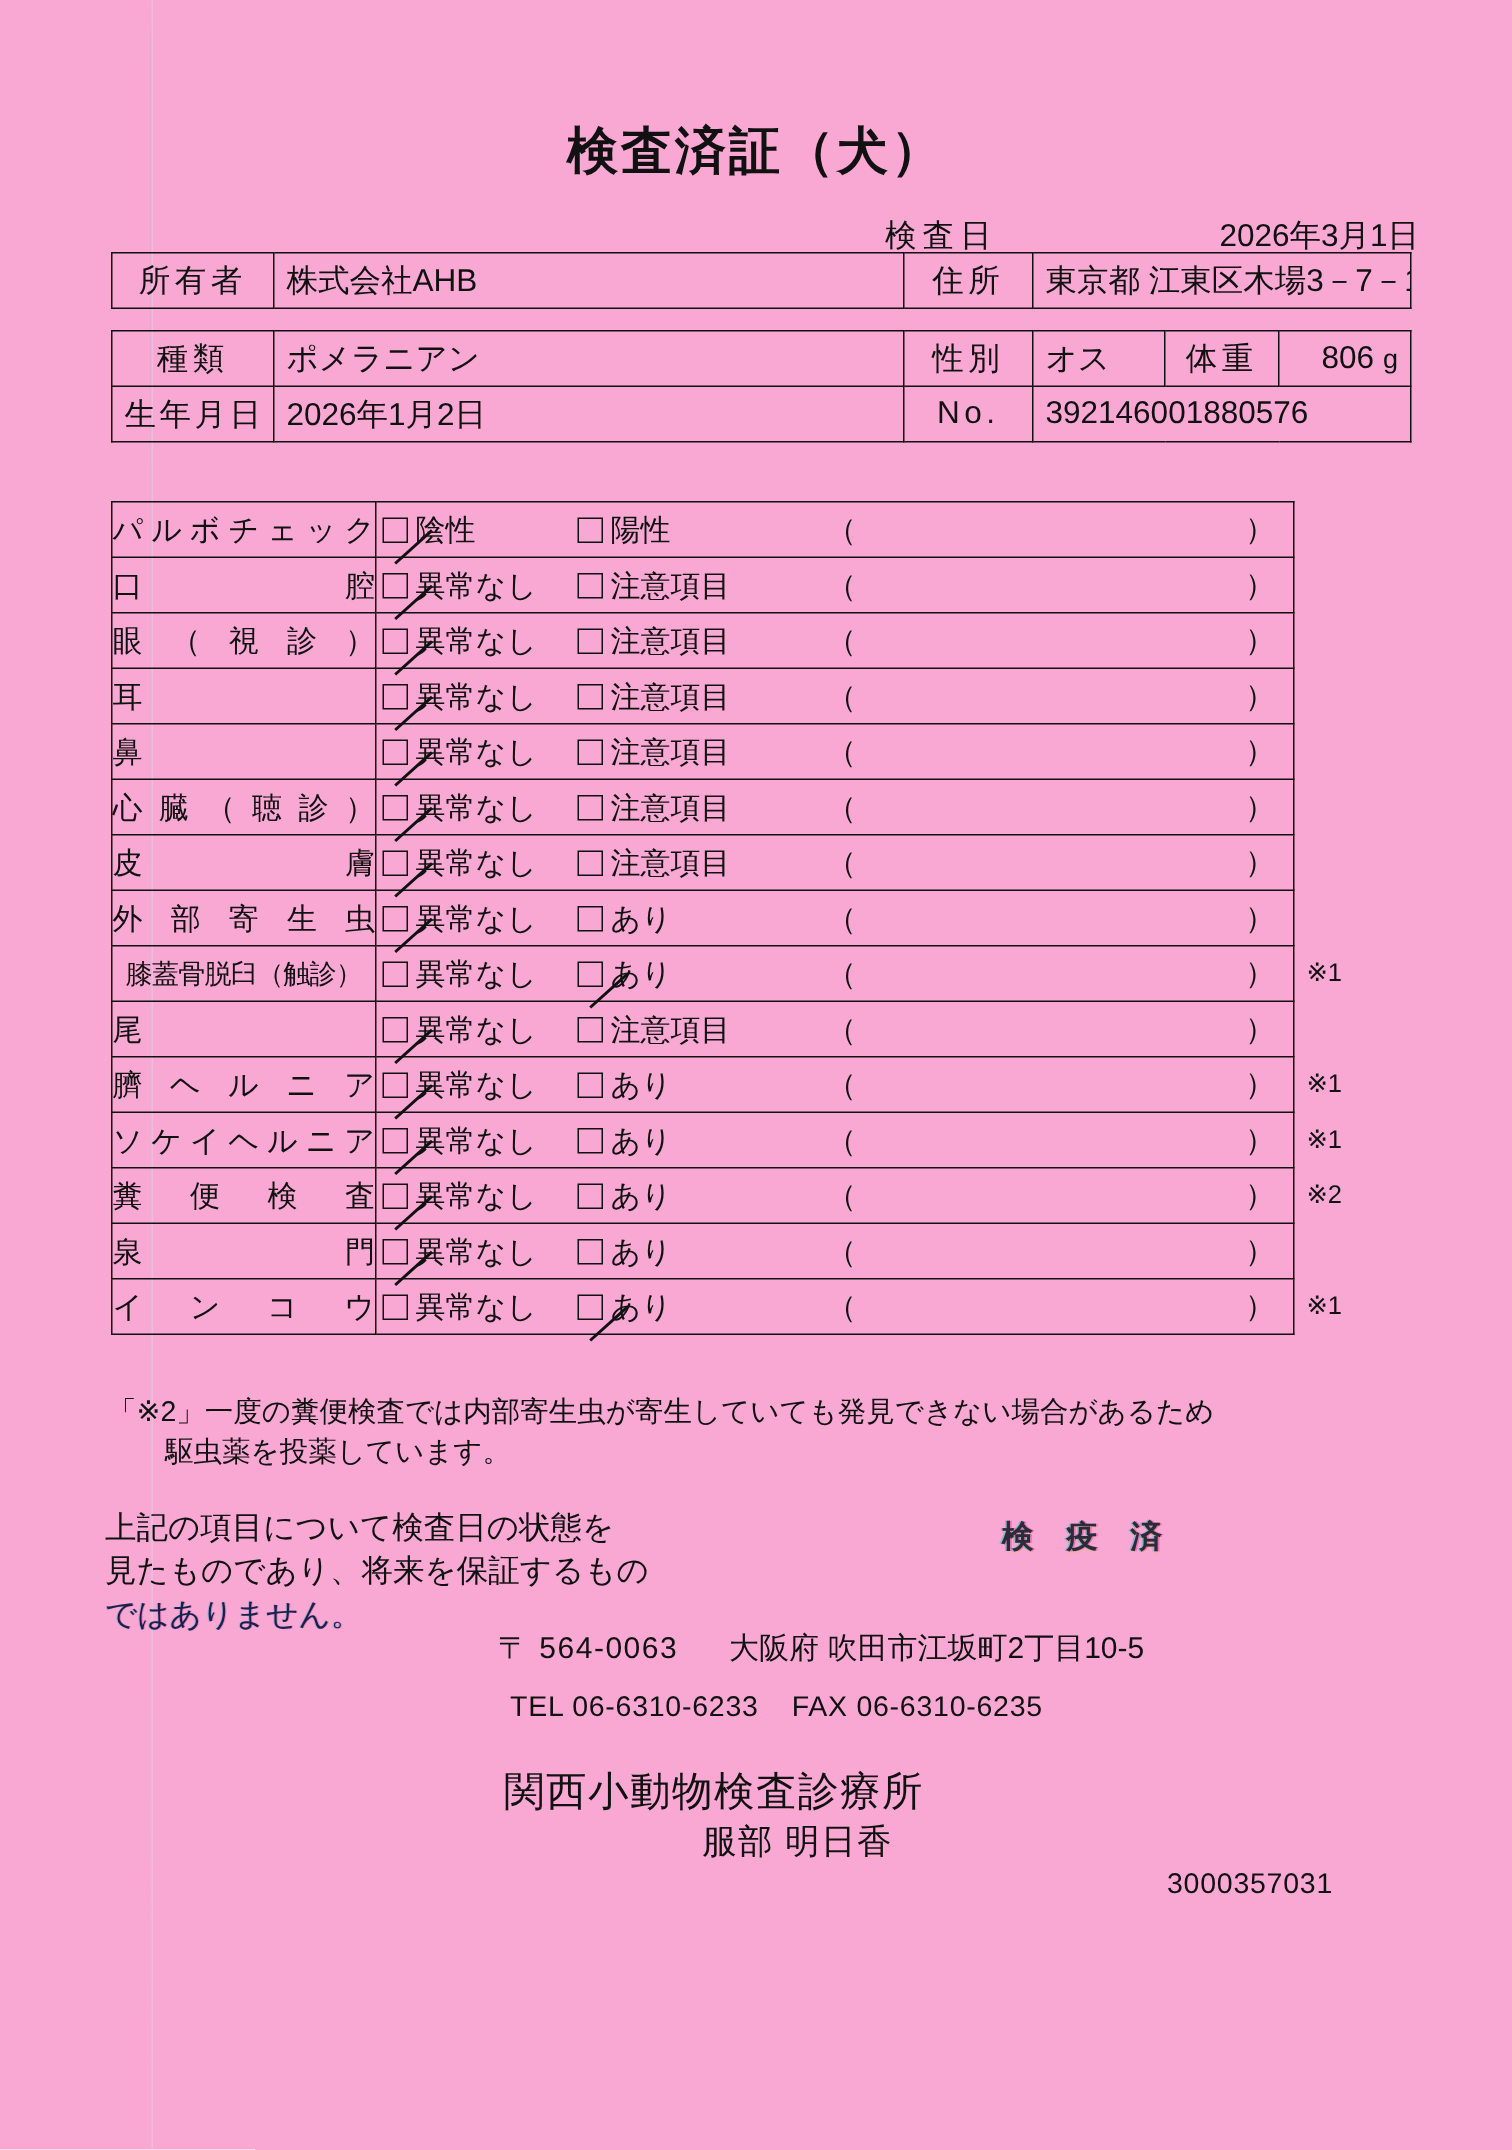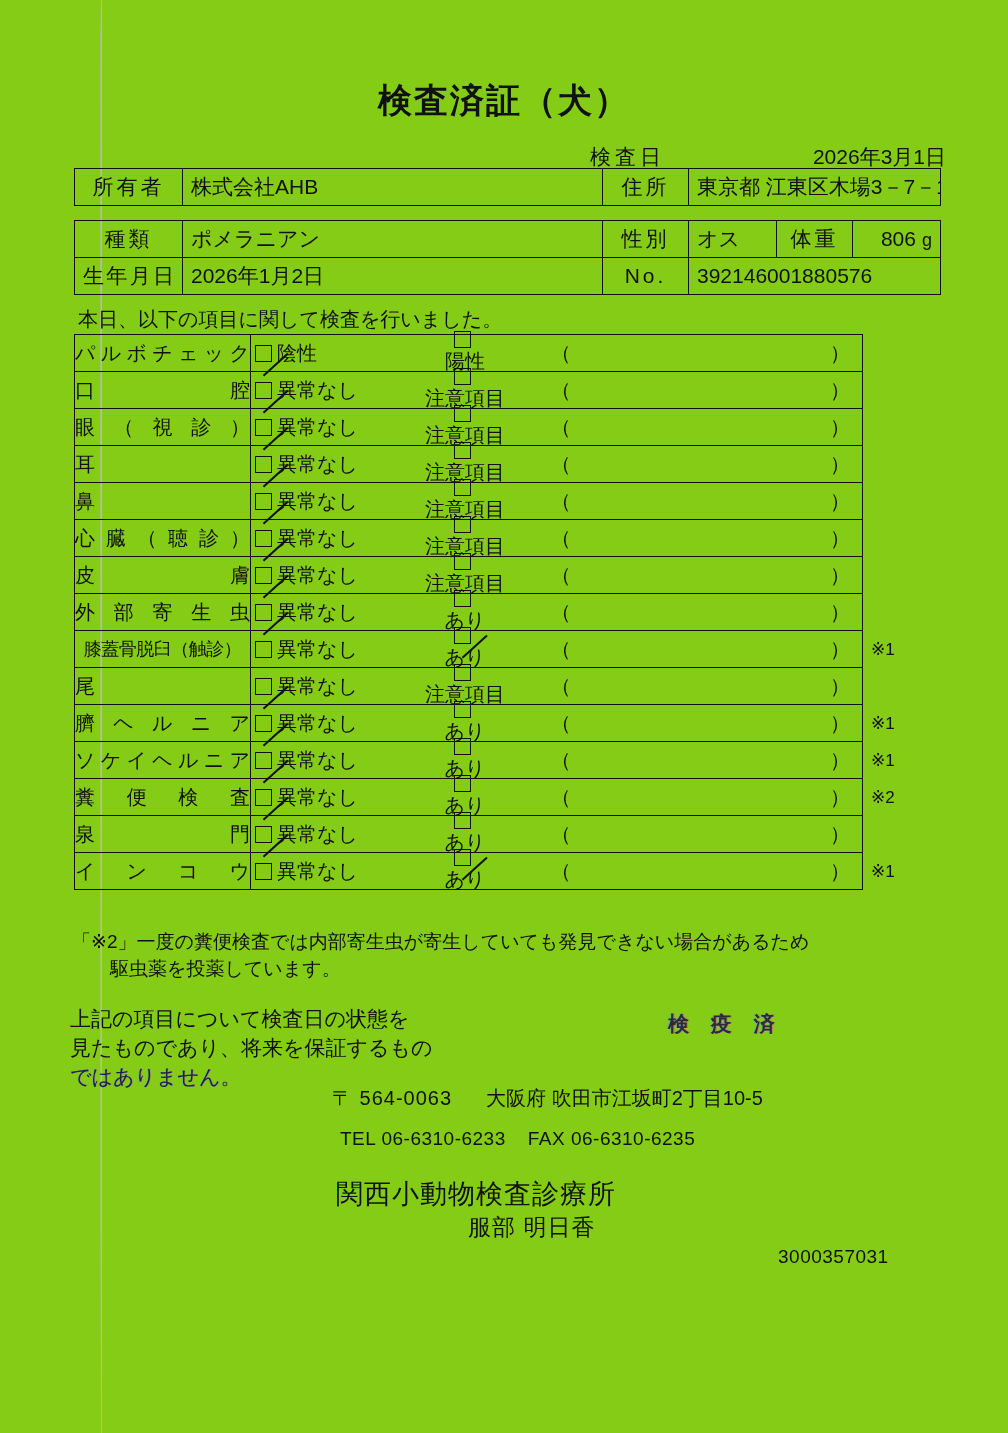--- a/index.html
+++ b/index.html
@@ -10,21 +10,21 @@
   }
   body {
     font-family: "Liberation Sans", "DejaVu Sans", sans-serif;
     color: #111111;
     -webkit-font-smoothing: none;
   }
   #page {
     position: relative;
     width: 1008px;
     height: 1433px;
-    background: #84cc16;
+    background: #f9a8d4;
     overflow: hidden;
   }
   
   .scan-line {
     position: absolute;
     top: 0;
     left: 100px;
     width: 1px;
     height: 1433px;
     background: linear-gradient(to bottom,
@@ -143,21 +143,21 @@
     align-items: center;
     height: 36px;
     padding-left: 4px;
   }
   .opt {
     display: inline-flex;
     align-items: center;
     position: relative;
   }
   .opt.first { width: 130px; }
-  .opt.second { width: 160px; flex-direction: column; }
+  .opt.second { width: 160px; }
   .box {
     display: inline-block;
     width: 15px;
     height: 15px;
     border: 1.8px solid #111;
     margin-right: 5px;
     position: relative;
     flex: none;
   }
   
@@ -315,21 +315,20 @@
       </tr>
       <tr>
         <td class="lbl-j">生年月日</td>
         <td class="val">2026年1月2日</td>
         <td class="lbl">No.</td>
         <td class="val" colspan="3">392146001880576</td>
       </tr>
     </tbody>
   </table>
 
-  <div class="lead-text">本日、以下の項目に関して検査を行いました。</div>
 
   <table class="check-table">
     <colgroup>
       <col style="width:176px">
         <col style="width:612px">
         <col style="width:64px">
     </colgroup>
     <tbody id="checklist-body">
         <tr>
           <td class="ck-label">パルボチェック</td>

